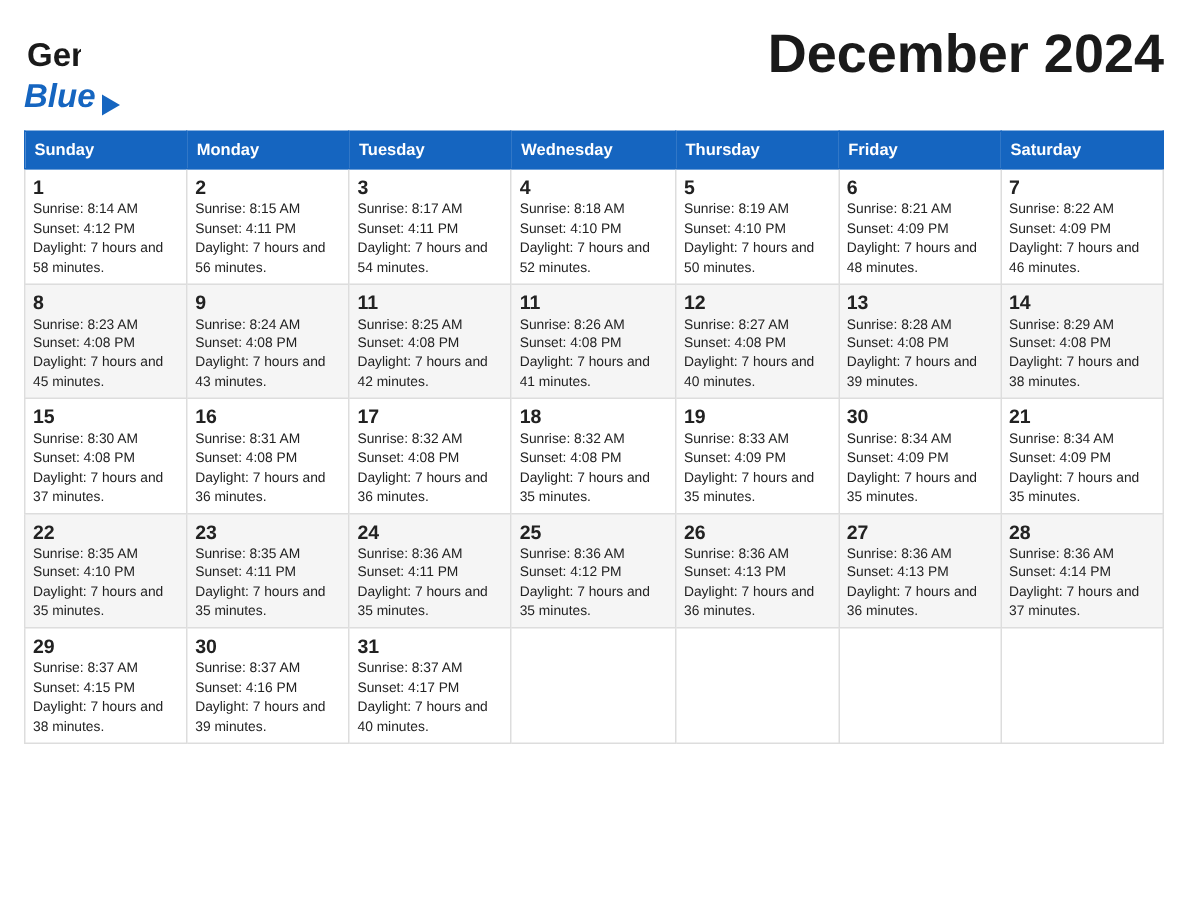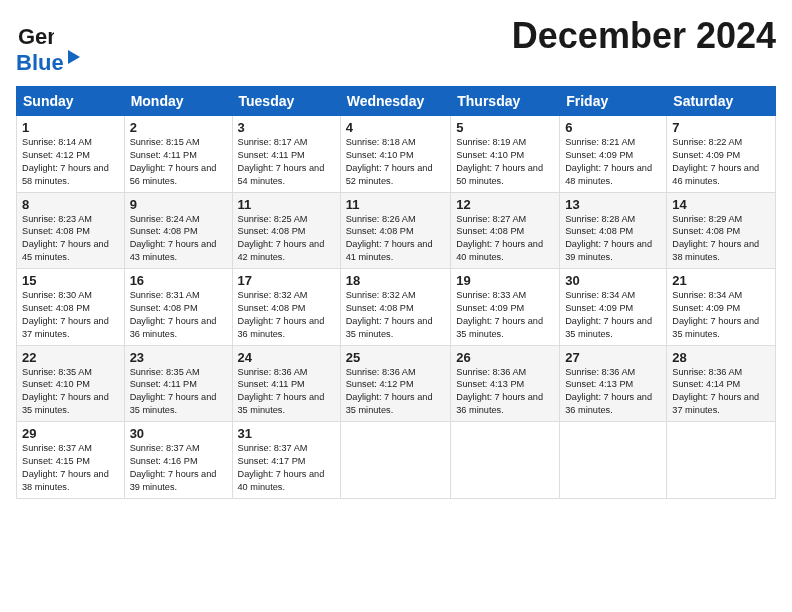--- a/index.html
+++ b/index.html
@@ -44,21 +44,21 @@
       color: #444;
     }
     .calendar {
       width: 100%;
       border-collapse: collapse;
       border: 1px solid #ccc;
     }
     .calendar th {
       background-color: #1565c0;
       color: #fff;
-      font-size: 14px;
+      font-size: 11px;
       font-weight: bold;
       text-align: left;
       padding: 6px 6px;
       border: 1px solid #1565c0;
     }
     .calendar td {
       vertical-align: top;
       padding: 4px 5px;
       border: 1px solid #ddd;
       width: 113px;
@@ -91,21 +91,21 @@
 <div class="container">
   <div class="header">
     <div class="logo">
       <div class="logo-line">
         <span style="display:inline-block; margin-right:2px;">
           <svg width="38" height="38" viewBox="0 0 38 38">
             <text x="2" y="28" font-size="22" font-weight="bold" fill="#1a1a1a">General</text>
           </svg>
         </span>
       </div>
-      <div style="display:flex; align-items:flex-start; margin-top:-8px;">
+      <div style="display:flex; align-items:flex-end; margin-top:-8px;font-style:italic;">
         <span style="font-size:22px; font-weight:bold; color:#1565c0;">Blue</span>
         <span style="display:inline-block; width:0; height:0; border-top:7px solid transparent; border-bottom:7px solid transparent; border-left:12px solid #1565c0; margin-left:4px;"></span>
       </div>
     </div>
     <div class="title-block">
       <h1>December 2024</h1>
     </div>
   </div>
 
   <table class="calendar">

